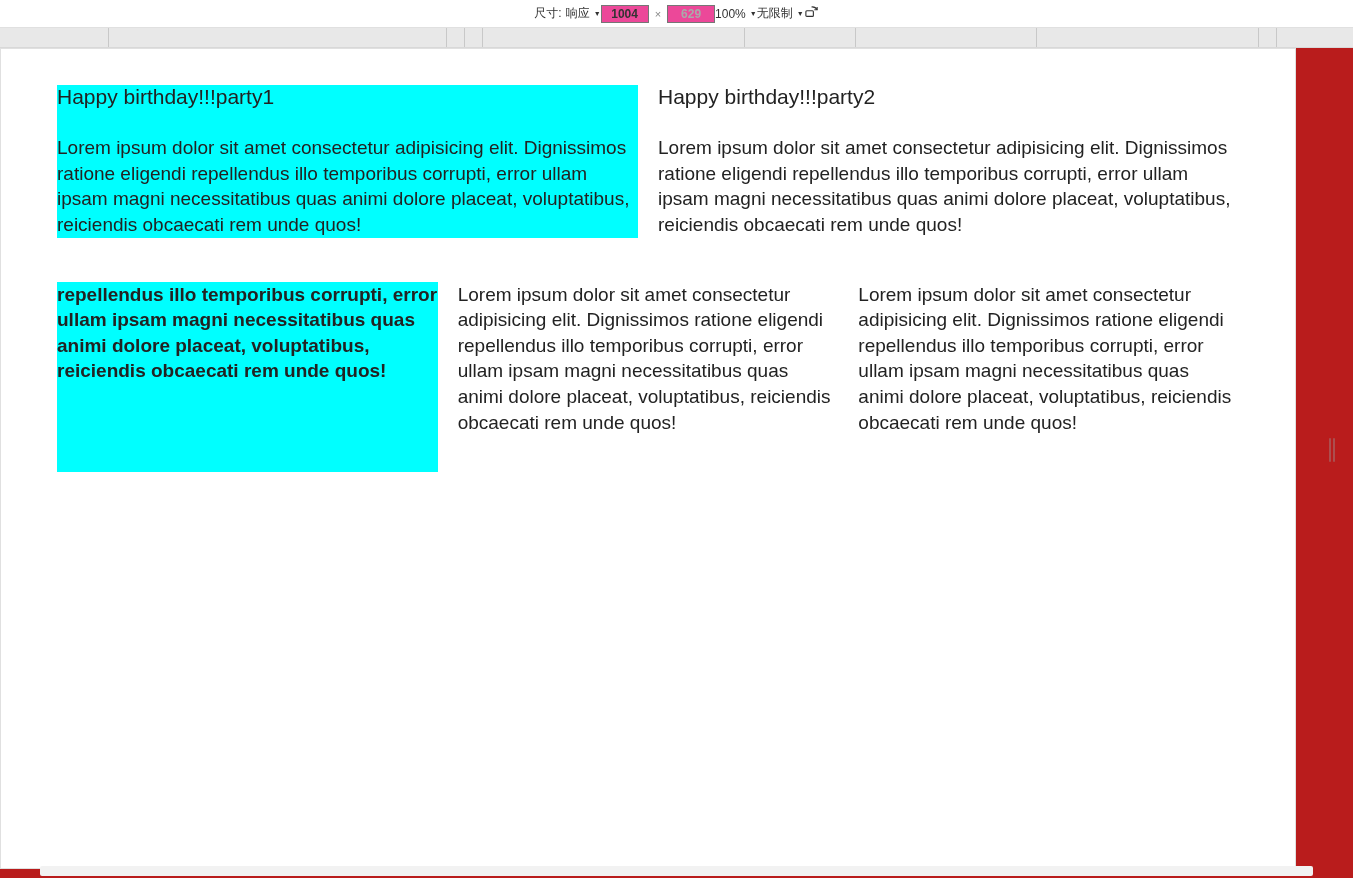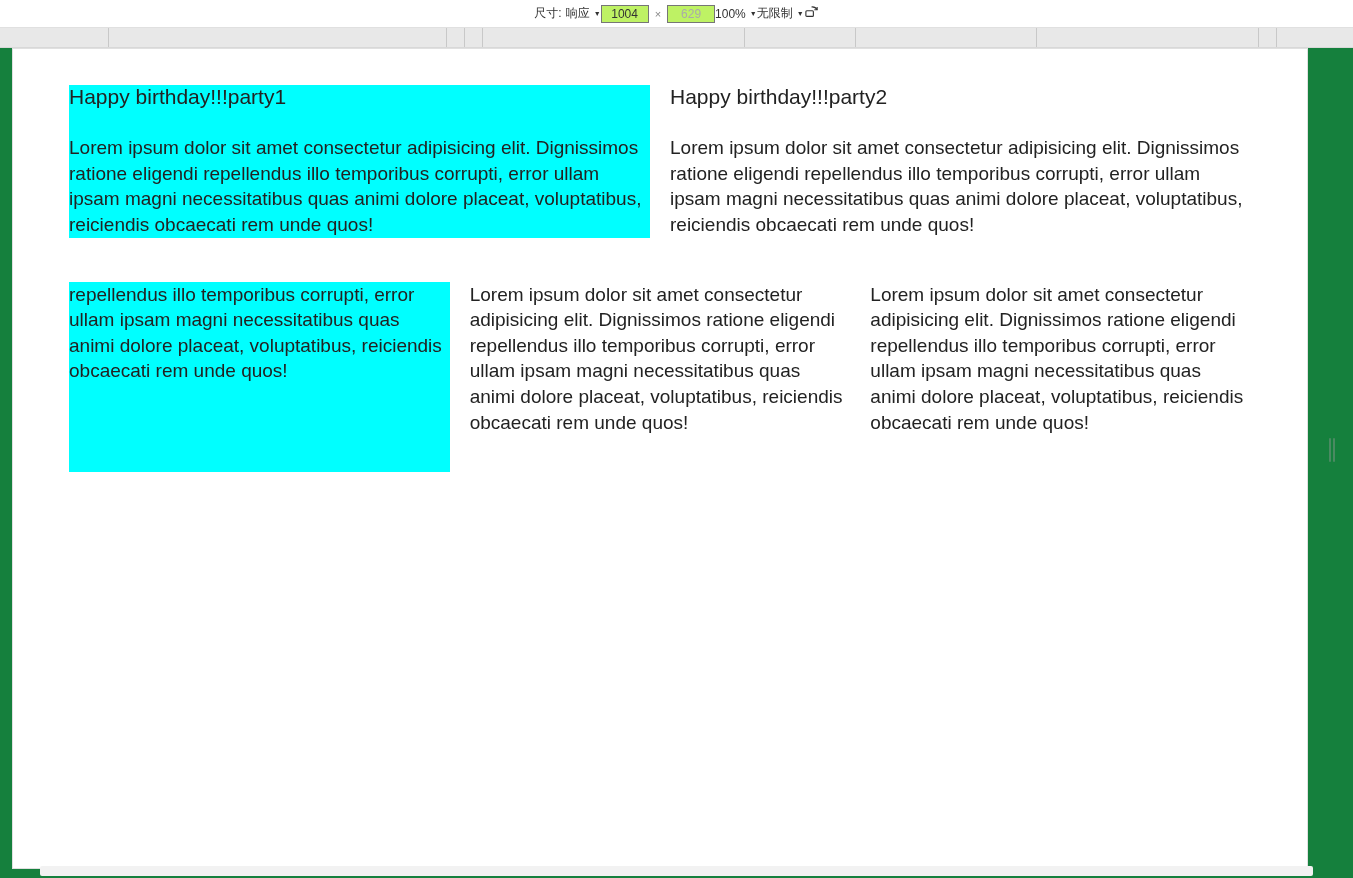--- a/index.html
+++ b/index.html
@@ -27,21 +27,22 @@
     .toolbar .dropdown { display: flex; align-items: center; gap: 4px; cursor: pointer; }
     .toolbar .tri { font-size: 7px; color: #333; }
     .toolbar input.dim {
       width: 48px;
       height: 18px;
       border: 1px solid #767676;
       font-size: 12px;
       text-align: center;
       padding: 0 0;
       color: #333;
-      background: #bef264;
+      background: #ec4899;
+      font-weight: bold;
     }
     .toolbar input.dim::placeholder { color: #aaa; }
     .toolbar .x { color: #888; font-size: 11px; }
     .toolbar .icon-btn { cursor: pointer; font-size: 13px; color: #333; }
 
     
     .ruler {
       height: 20px;
       background: #e8e8e8;
       position: relative;
@@ -50,25 +51,24 @@
     .ruler .tick {
       position: absolute;
       top: 0;
       height: 100%;
       border-left: 1px solid #c8c8c8;
     }
 
     
     .viewport-wrapper {
       position: relative;
-      background: #15803d;
+      background: #b91c1c;
       height: calc(100% - 48px);
       display: flex;
       justify-content: flex-start;
-      padding-left: 12px;
     }
     .viewport {
       background: #fff;
       width: 1296px;
       height: 821px;
       border: 1px solid #e0e0e0;
       padding: 36px 56px 18px 56px;
       overflow: hidden;
       position: relative;
     }
@@ -100,21 +100,21 @@
     }
     p {
       font-size: 19px;
       color: #222;
       line-height: 1.35;
       margin-top: 26px;
     }
     .col.highlight-full h2,
     .col.highlight-full p { background: transparent; }
     .col.highlight-full { background: #00ffff; }
-    .highlight-p { background: #00ffff; padding-bottom: 88px; }
+    .highlight-p { background: #00ffff; padding-bottom: 88px; font-weight: bold; }
 
     .bottom-scroll {
       position: absolute;
       bottom: 2px;
       left: 40px;
       right: 40px;
       height: 10px;
       background: #f2f2f2;
       border-radius: 2px;
     }

